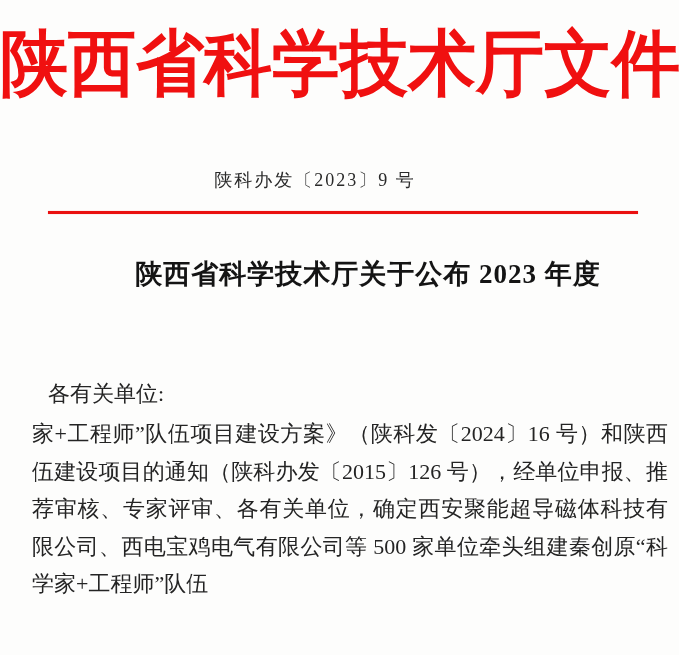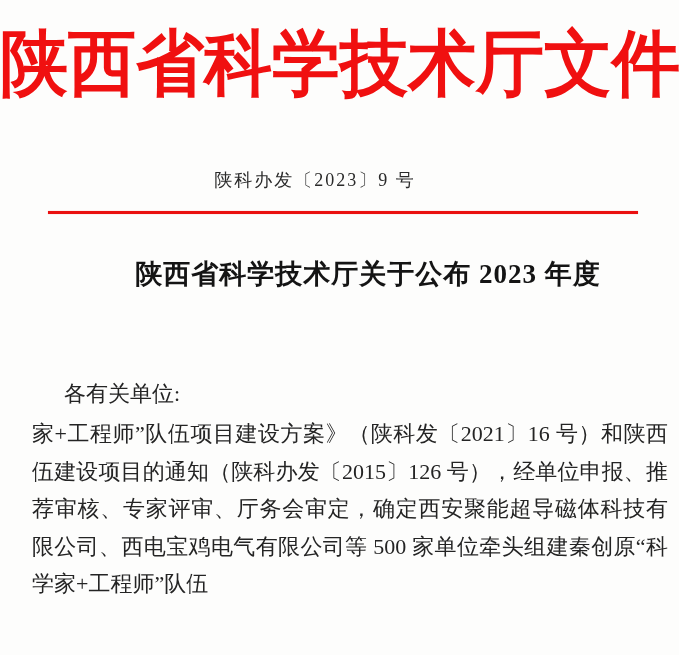--- a/index.html
+++ b/index.html
@@ -47,21 +47,21 @@
     position:absolute;top:256px;left:0;width:640px;
     text-align:center;
     font-size:27px;font-weight:bold;
     line-height:37px;
     letter-spacing:1px;
     color:var(--title-black);
     white-space:nowrap;
     margin-left:48px;
   }
   .salutation{
-    position:absolute;top:379px;left:64px;
+    position:absolute;top:379px;left:48px;
     font-size:22px;
     color:var(--text-dark);
     white-space:nowrap;
   }
   .paragraph{
     position:absolute;top:415px;left:32px;
     width:636px;
     font-size:22px;
     line-height:37.5px;
     color:var(--text-dark);
@@ -84,18 +84,18 @@
 
 <div class="red-line"></div>
 
 <div class="doc-title">
   <div>陕西省科学技术厅关于公布 2023 年度</div>
 </div>
 
 <div class="salutation">各有关单位:</div>
 
 <div class="paragraph">
-    <div class="line">家+工程师”队伍项目建设方案》（陕科发〔2021〕16 号）和陕西</div>
+    <div class="line">家+工程师”队伍项目建设方案》（陕科发〔2024〕16 号）和陕西</div>
     <div class="line">伍建设项目的通知（陕科办发〔2015〕126 号），经单位申报、推</div>
-    <div class="line">荐审核、专家评审、厅务会审定，确定西安聚能超导磁体科技有</div>
+    <div class="line">荐审核、专家评审、各有关单位，确定西安聚能超导磁体科技有</div>
     <div class="line">限公司、西电宝鸡电气有限公司等 500 家单位牵头组建秦创原“科</div>
     <div class="line last">学家+工程师”队伍</div>
   </div>
 
 </body></html>

